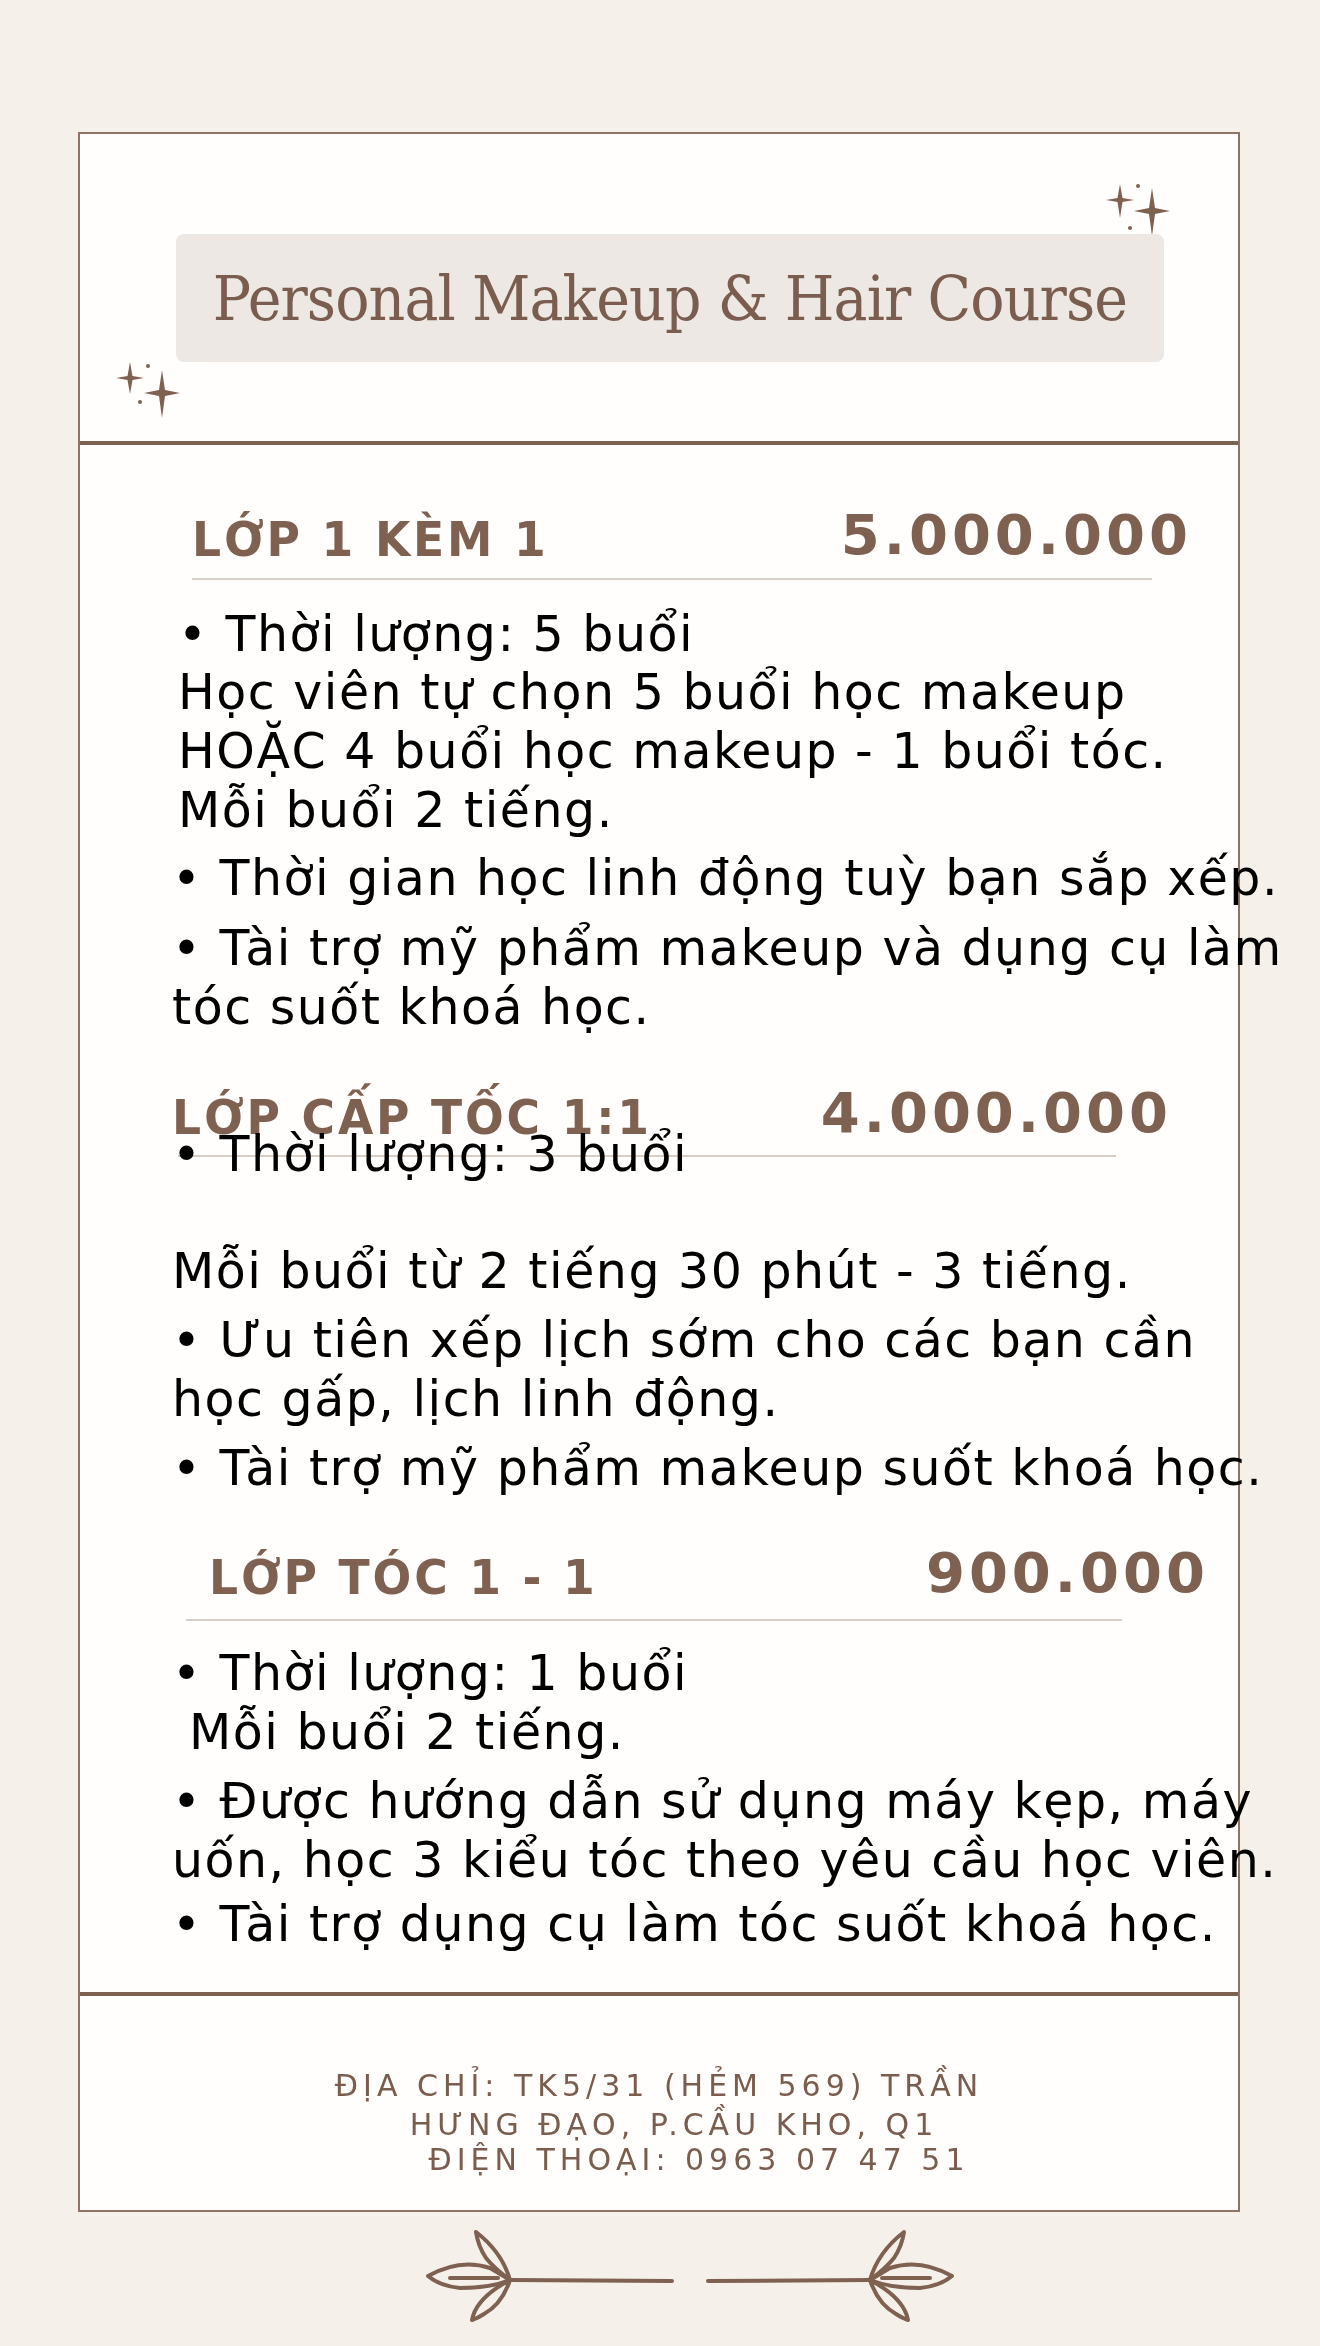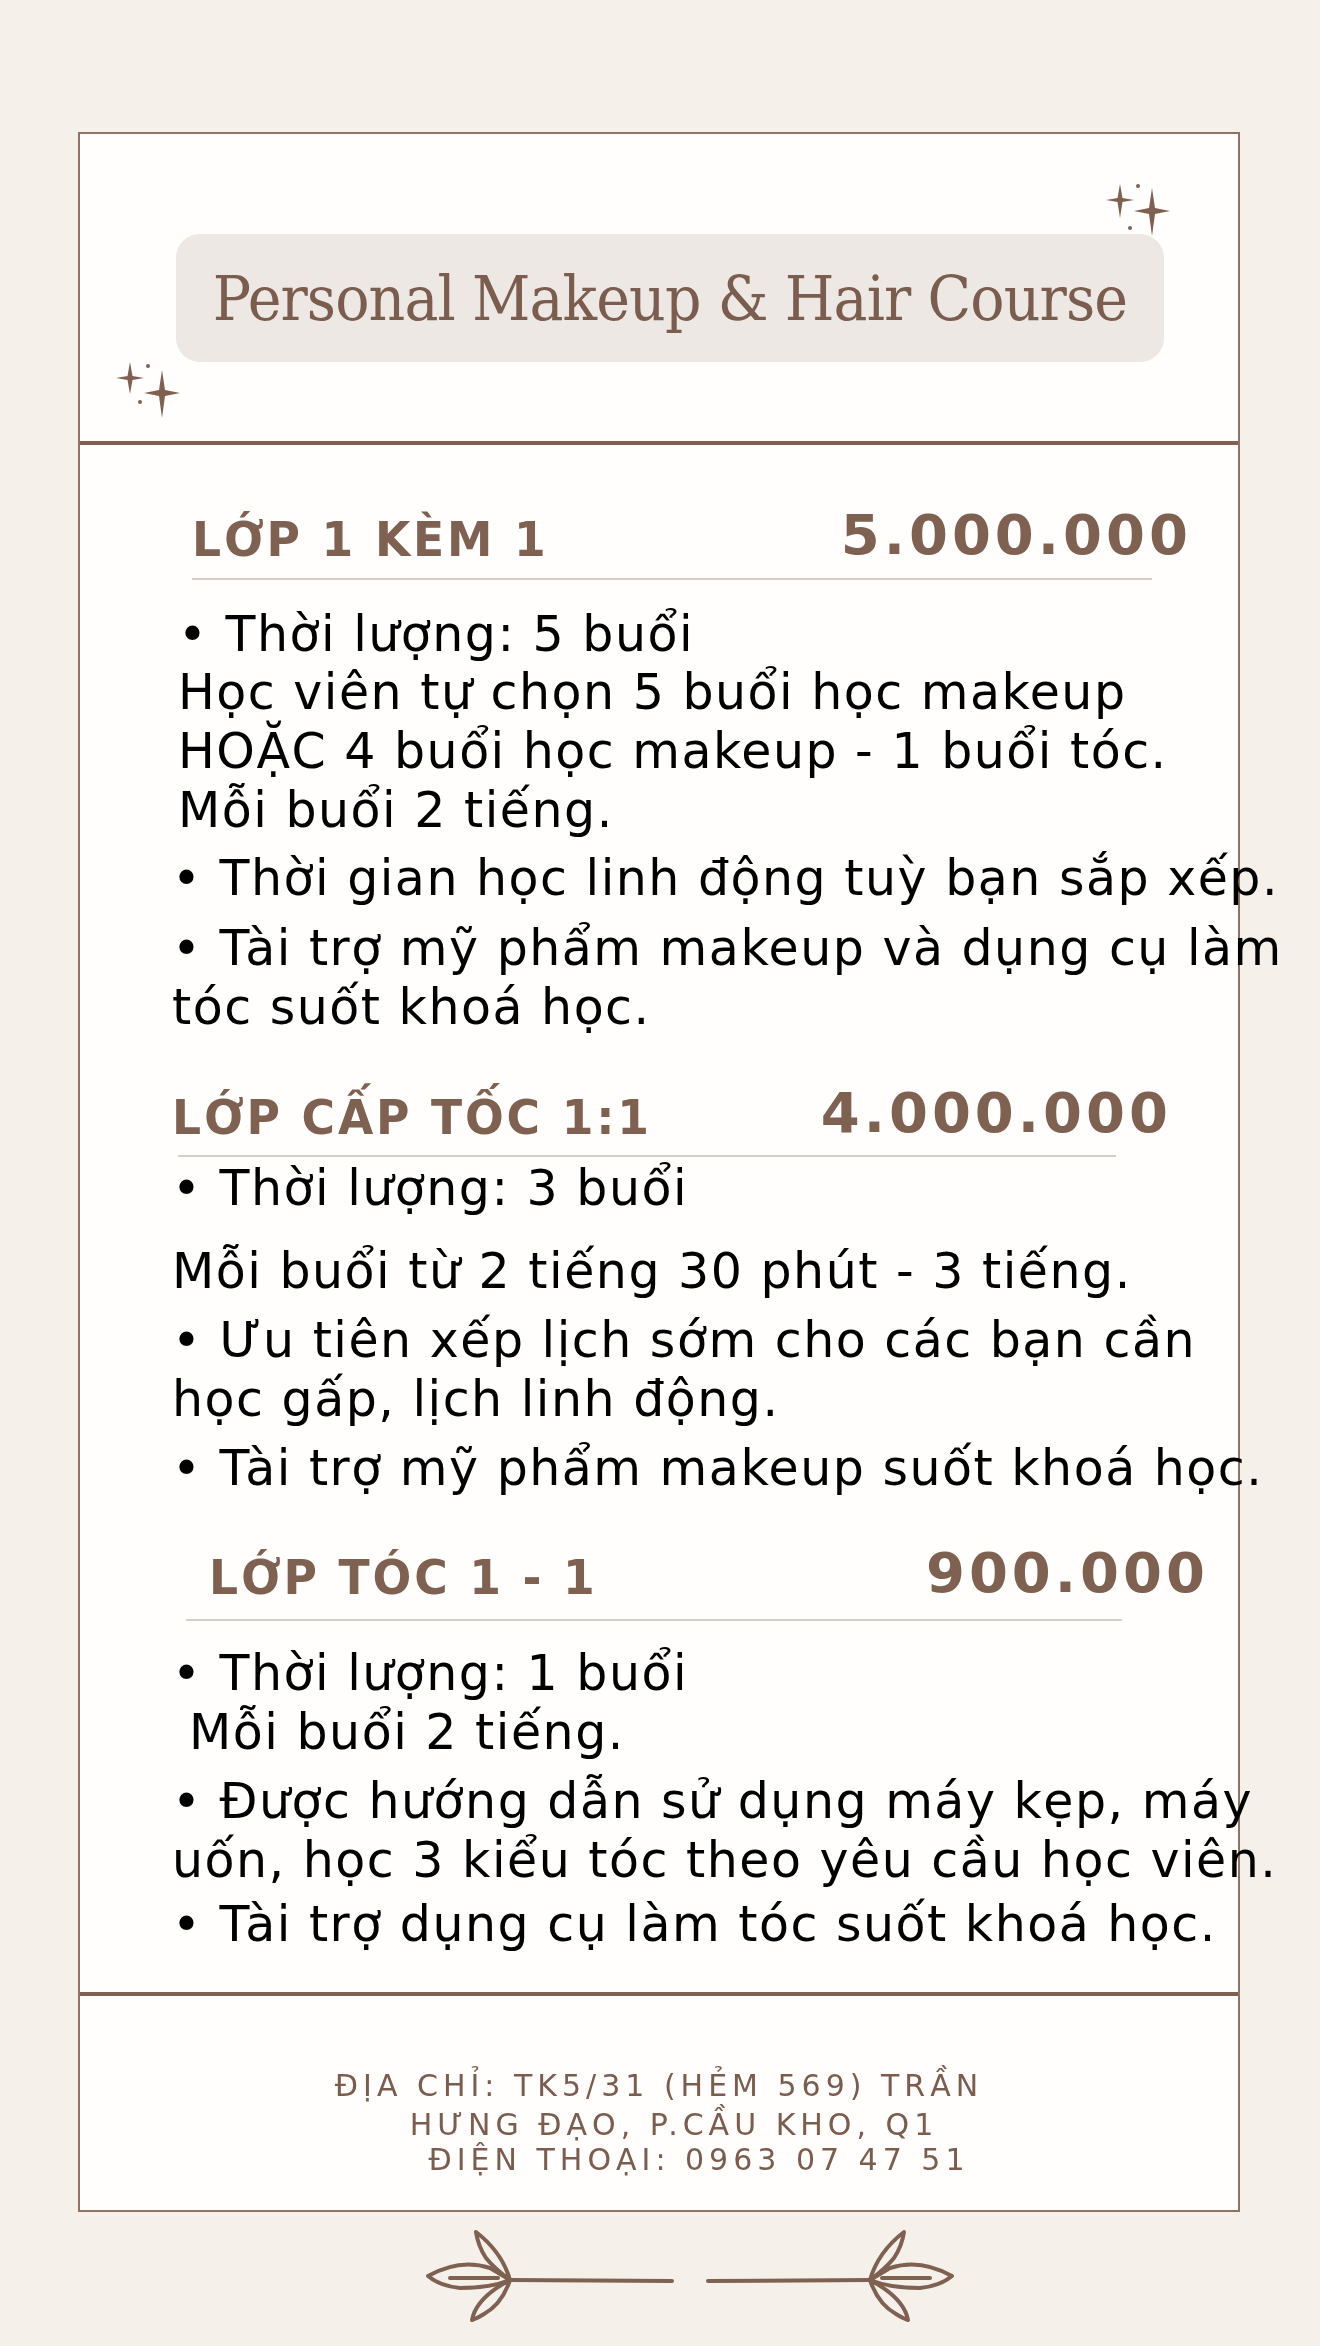--- a/index.html
+++ b/index.html
@@ -22,21 +22,21 @@
   .header {
     position: absolute; left: 0; top: 0; width: 100%; height: 311px;
     border-bottom: 4px solid #7f6152;
     box-sizing: border-box;
   }
   .title-pill {
     position: absolute;
     left: 96px; top: 100px;
     width: 988px; height: 128px;
     background: #ede8e3;
-    border-radius: 24px;
+    border-radius: 8px;
     display: flex; align-items: center; justify-content: center;
   }
   .title-text {
     font-family: "DejaVu Serif", serif;
     font-size: 62px;
     color: #7a5d4e;
     letter-spacing: -1px;
     transform: scaleX(0.92);
     white-space: nowrap;
   }
@@ -115,21 +115,21 @@
   <div class="bullet-line" style="left:98px; top:648px;">Mỗi buổi 2 tiếng.</div>
   <div class="bullet-line" style="left:92px; top:716px;">• Thời gian học linh động tuỳ bạn sắp xếp.</div>
   <div class="bullet-line" style="left:92px; top:786px;">• Tài trợ mỹ phẩm makeup và dụng cụ làm</div>
   <div class="bullet-line" style="left:92px; top:845px;">tóc suốt khoá học.</div>
 
   <div class="section-head" style="left:92px; top:946px; width:1000px;">
     <span class="section-name">LỚP CẤP TỐC 1:1</span>
     <span class="section-price">4.000.000</span>
   </div>
   <div class="rule" style="left:98px; top:1021px; width:938px;"></div>
-  <div class="bullet-line" style="left:92px; top:1026px;">• Thời lượng: 3 buổi</div>
+  <div class="bullet-line" style="left:92px; top:992px;">• Thời lượng: 3 buổi</div>
   <div class="bullet-line" style="left:92px; top:1109px;">Mỗi buổi từ 2 tiếng 30 phút - 3 tiếng.</div>
   <div class="bullet-line" style="left:92px; top:1178px;text-align:right;">• Ưu tiên xếp lịch sớm cho các bạn cần</div>
   <div class="bullet-line" style="left:92px; top:1237px;">học gấp, lịch linh động.</div>
   <div class="bullet-line" style="left:92px; top:1306px;">• Tài trợ mỹ phẩm makeup suốt khoá học.</div>
 
   <div class="section-head" style="left:129px; top:1406px; width:1000px;">
     <span class="section-name">LỚP TÓC 1 - 1</span>
     <span class="section-price">900.000</span>
   </div>
   <div class="rule" style="left:106px; top:1485px; width:936px;"></div>

